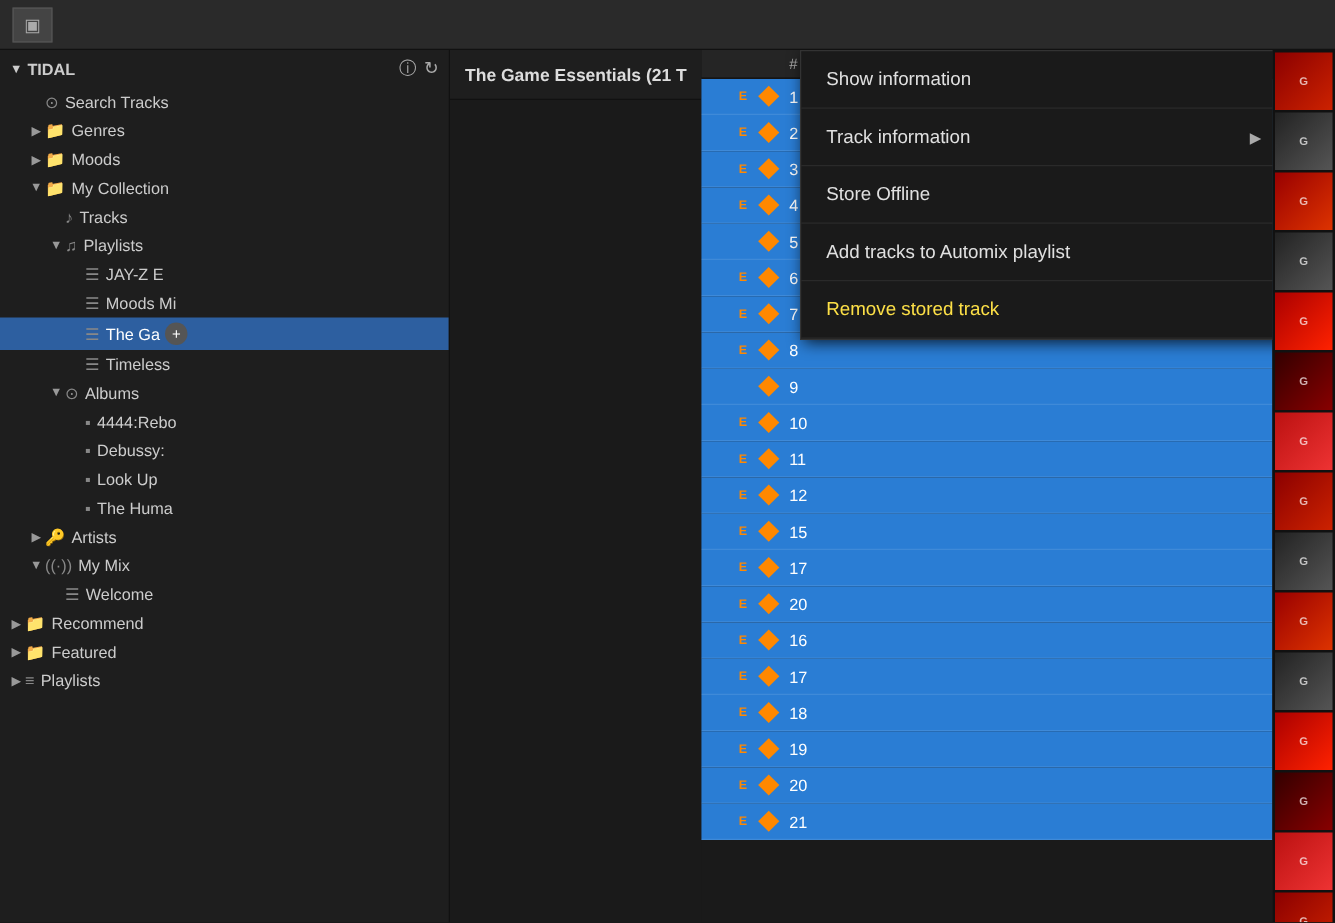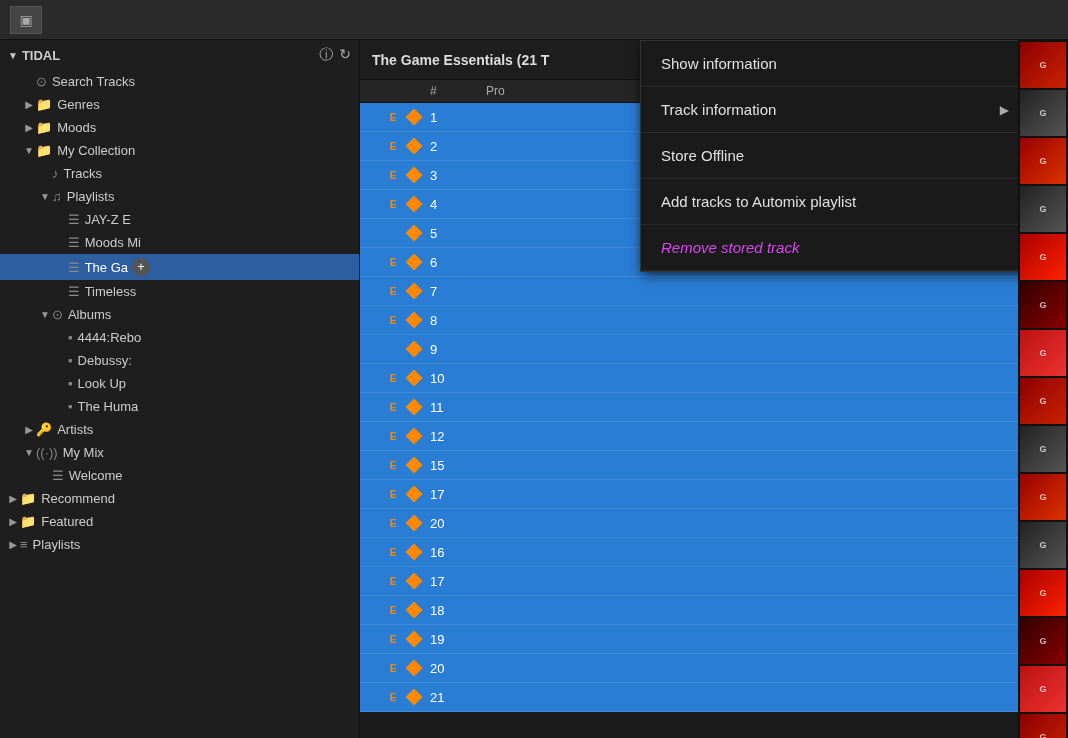--- a/index.html
+++ b/index.html
@@ -101,21 +101,21 @@
       display: inline-flex;
       align-items: center;
       justify-content: center;
       margin-left: 4px;
     }
 
     
     .content-area {
       flex: 1;
       display: flex;
-      flex-direction: column;
+      flex-direction: row;
       background: #1a1a1a;
       position: relative;
       overflow: hidden;
     }
 
     .content-header {
       height: 40px;
       background: #1e1e1e;
       display: flex;
       align-items: center;
@@ -218,21 +218,21 @@
     .context-menu-item {
       padding: 14px 20px;
       color: #e0e0e0;
       cursor: pointer;
       font-size: 15px;
       display: flex;
       align-items: center;
       justify-content: space-between;
       border-bottom: 1px solid #2a2a2a;
     }
-    .context-menu-item.disabled { color: #d946ef; cursor: default; font-style: italic; }
+    .context-menu-item.disabled { color: #fde047; cursor: default; }
     .context-menu-item .arrow-right { font-size: 12px; color: #aaa; }
 
     
     .sidebar::-webkit-scrollbar { width: 6px; }
     .sidebar::-webkit-scrollbar-track { background: #1a1a1a; }
     .sidebar::-webkit-scrollbar-thumb { background: #444; border-radius: 3px; }
   </style>
 </head>
 <body>
 

